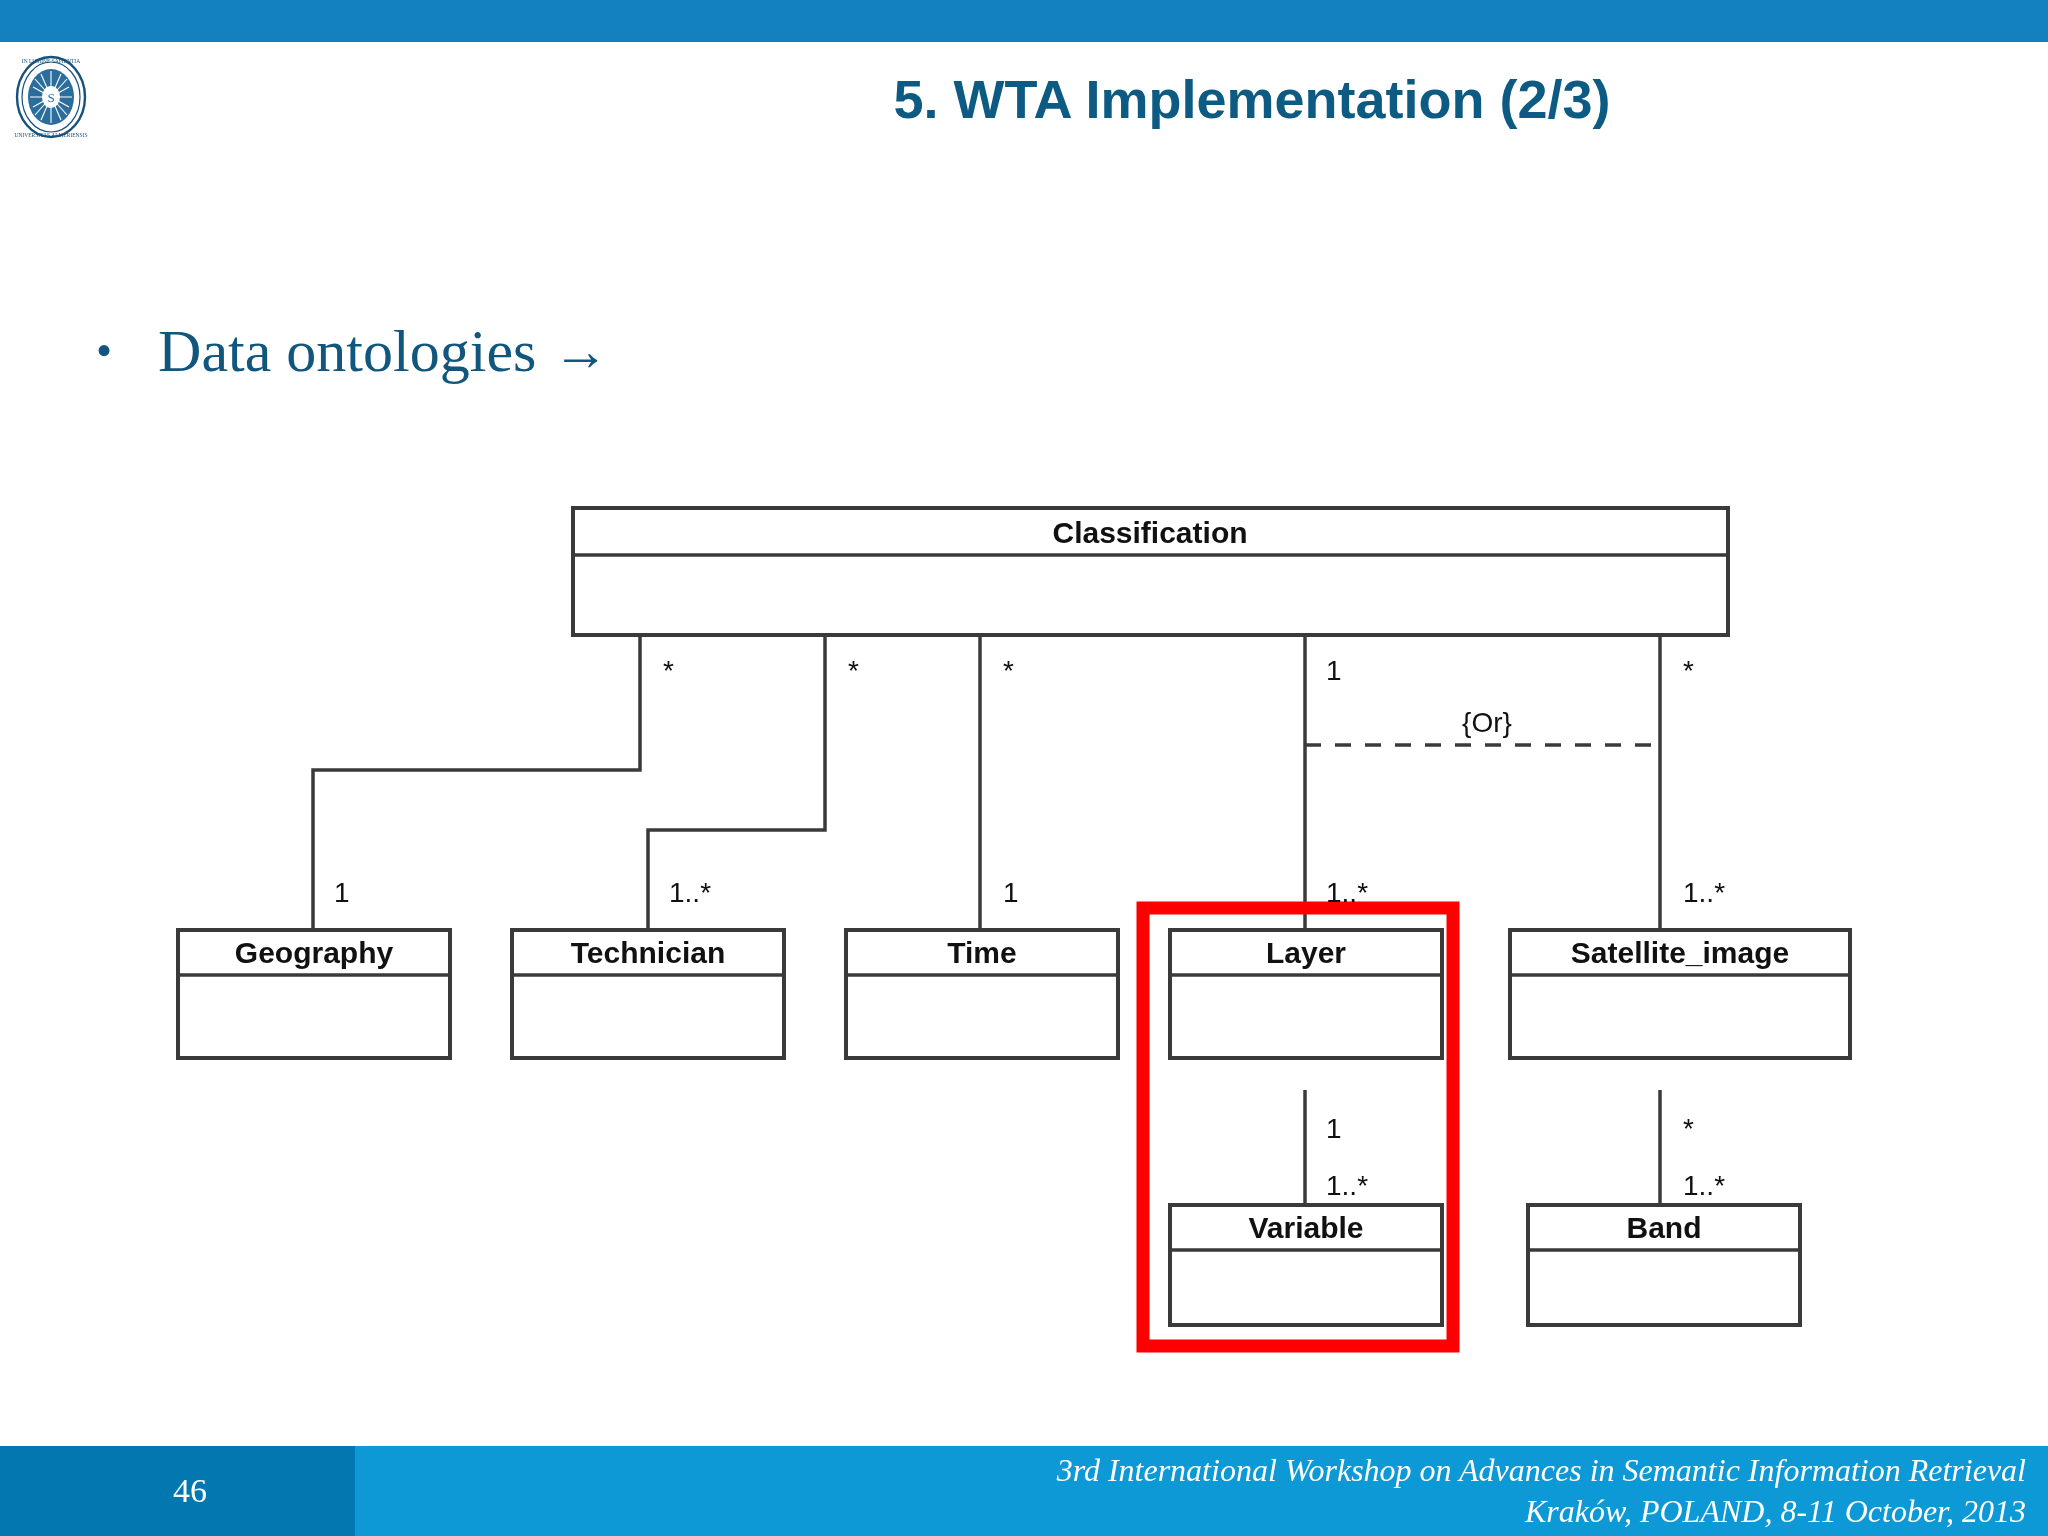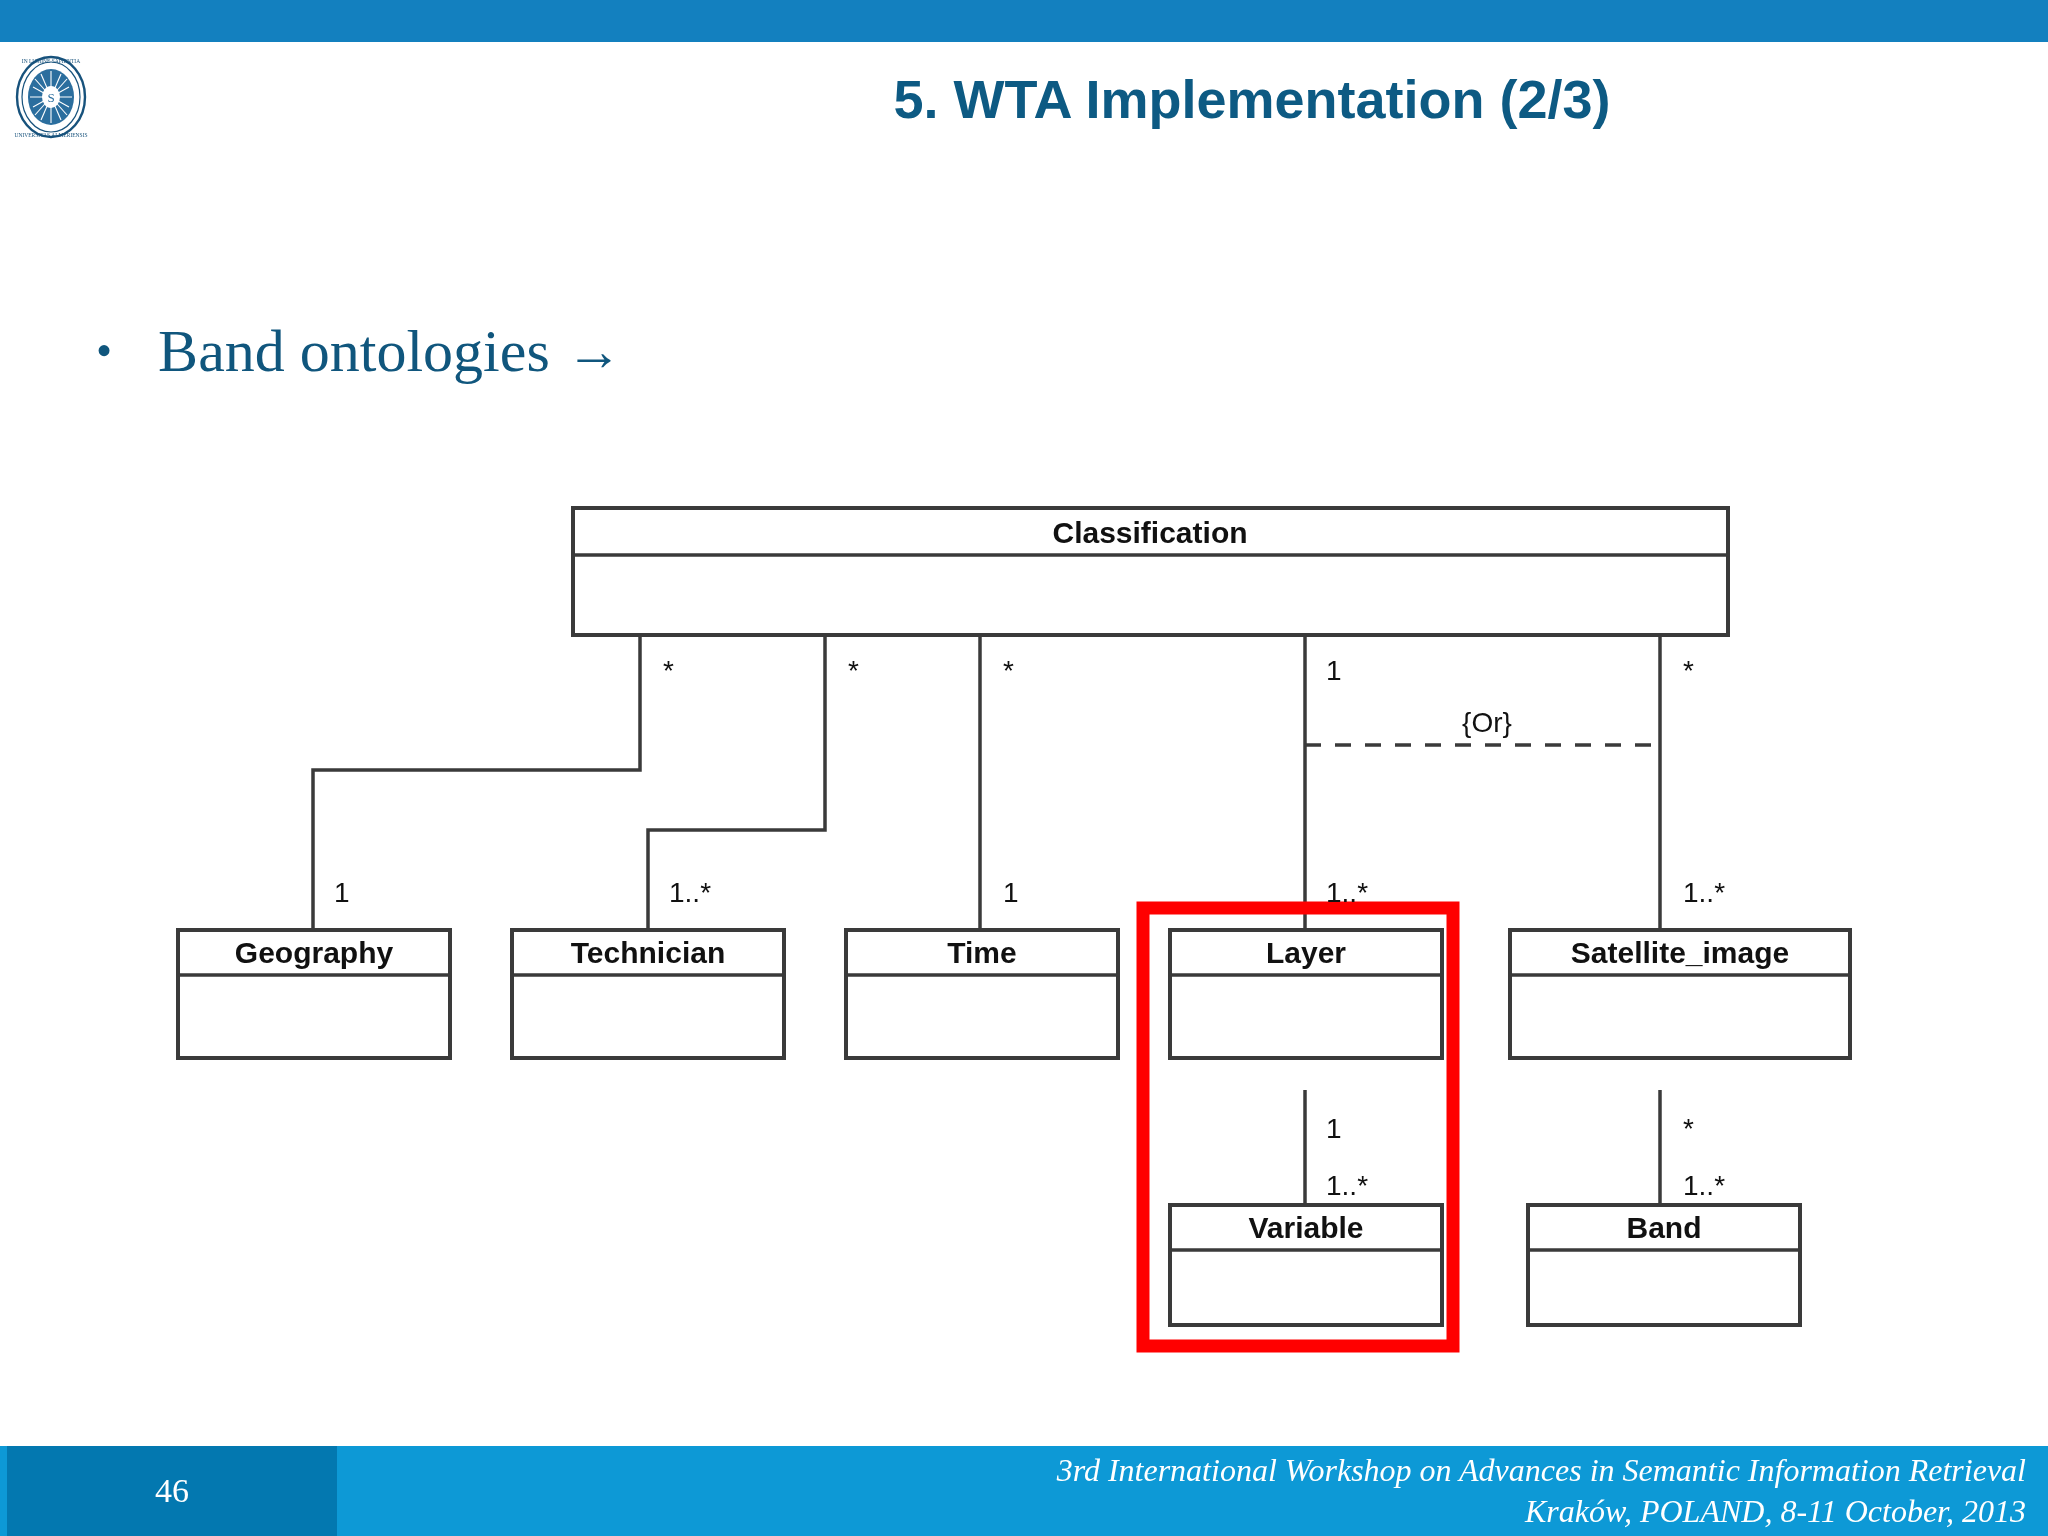--- a/index.html
+++ b/index.html
@@ -53,23 +53,23 @@
   .diagram{
     position:absolute;left:0;top:430px;width:2048px;height:980px;
   }
   .diagram svg{display:block;}
   
   .footer-bar{
     position:absolute;left:0;bottom:0;width:2048px;height:90px;
     background:#0d99d6;
   }
   .page-box{
-    position:absolute;left:7px;bottom:0;width:330px;height:90px;
+    position:absolute;left:0;bottom:0;width:330px;height:90px;
     background:#0378b0;
-    display:flex;align-items:center;justify-content:center;
+    display:flex;align-items:center;justify-content:center;padding-left:25px;
   }
   .page-num{
     font-family:"Liberation Serif", serif;
     font-size:34px;color:#ffffff;
   }
   .footer-text{
     position:absolute;right:22px;bottom:4px;
     text-align:right;
     font-family:"Liberation Serif", serif;
     font-size:32px;color:#ffffff;line-height:1.28;
@@ -102,21 +102,21 @@
       <text x="43" y="9" font-size="5.5" text-anchor="middle" fill="#17527c" font-family="Liberation Serif, serif">IN LUMINE SAPIENTIA</text>
       <text x="43" y="83" font-size="5.5" text-anchor="middle" fill="#17527c" font-family="Liberation Serif, serif">UNIVERSITAS ALMERIENSIS</text>
     </svg>
   </div>
 </div>
 
 <div class="slide-title">5. WTA Implementation (2/3)</div>
 
 <div class="bullet-row">
   <span class="bullet-dot">•</span>
-  <span>Band ontologies</span>
+  <span>Data ontologies</span>
   <span class="arrow">→</span>
 </div>
 
 <div class="diagram">
 <svg width="2048" height="980" viewBox="0 0 2048 980" xmlns="http://www.w3.org/2000/svg">
   <defs>
     <style>
       .cls-box{fill:#ffffff;stroke:#3a3a3a;stroke-width:4;}
       .cls-div{stroke:#3a3a3a;stroke-width:3.5;}
       .link{stroke:#3a3a3a;stroke-width:3.5;fill:none;}

